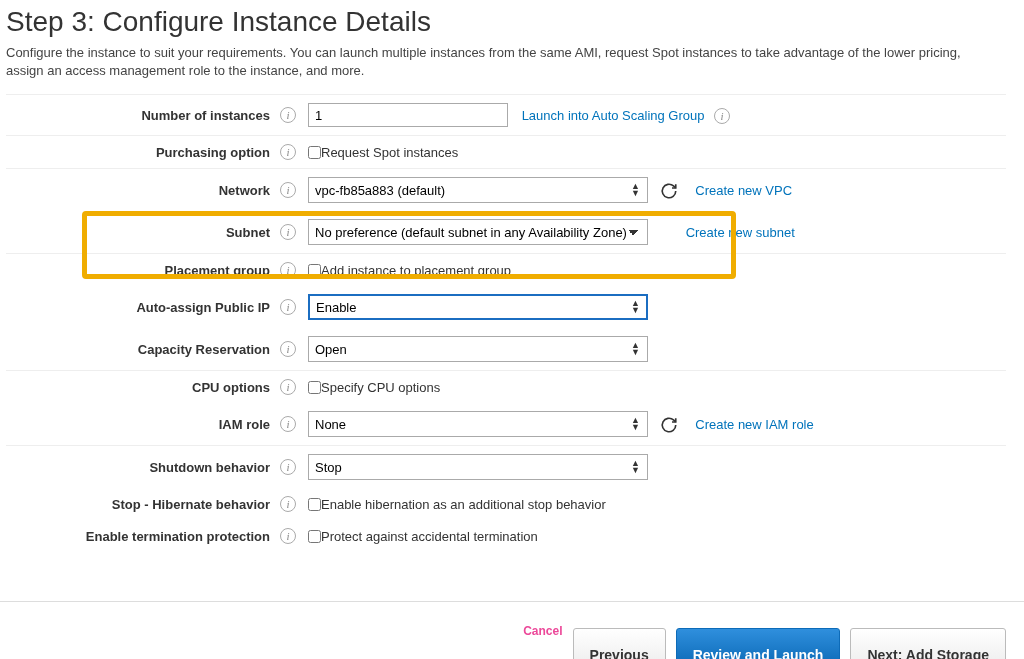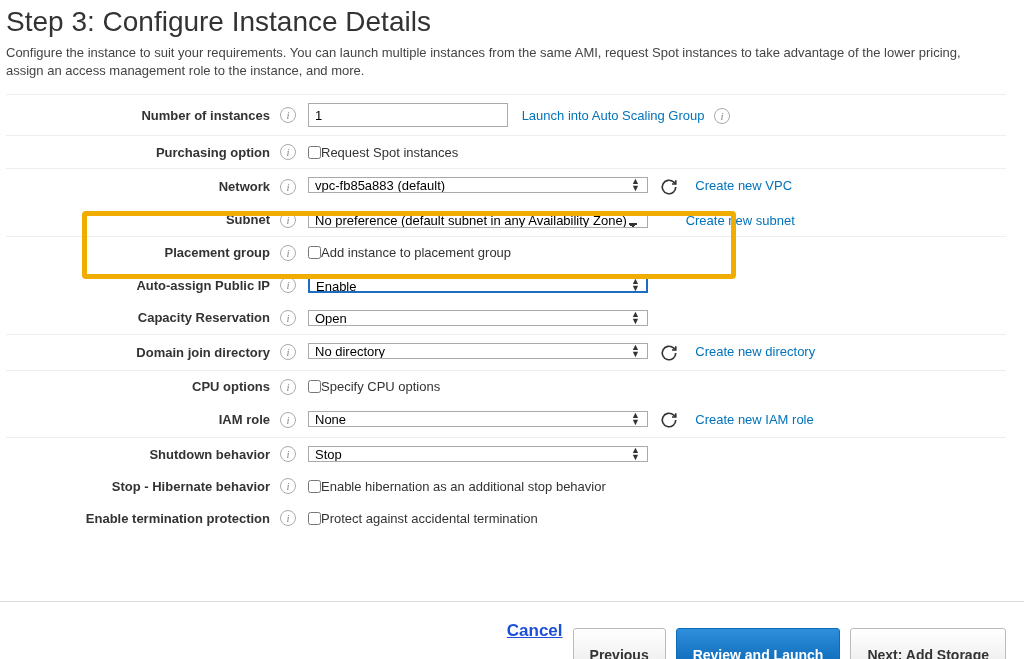--- a/index.html
+++ b/index.html
@@ -68,21 +68,21 @@
     .control-cell { text-align: left; }
     .text-input {
       width: 200px;
       height: 24px;
       border: 1px solid #aaa;
       padding: 2px 6px;
       font-size: 13px;
     }
     .select {
       width: 340px;
-      height: 16px;
+      height: 26px;
       border: 1px solid #aaa;
       padding: 0 6px;
       font-size: 13px;
       background: #fff;
       appearance: none;
       background-image: linear-gradient(45deg, transparent 50%, #333 50%), linear-gradient(135deg, #333 50%, transparent 50%);
       background-position: calc(100% - 14px) 10px, calc(100% - 9px) 10px;
       background-size: 5px 5px, 5px 5px;
       background-repeat: no-repeat;
     }
@@ -149,25 +149,24 @@
       cursor: pointer;
       margin-top: 32px;
     }
     .btn-primary {
       background: linear-gradient(#2f8fdd,#0d6bb8);
       border: 1px solid #0d6bb8;
       color: #fff;
     }
     .btn-link {
       border: none; background: none;
-      color: #1d4ed8;
+      color: #ec4899;
       font-weight: bold;
-      font-size: 17px;
+      font-size: 12px;
       cursor: pointer;
-      text-decoration: underline;
     }
 
     .highlighted-select {
       border: 2px solid #1b6dc1 !important;
     }
   </style>
 </head>
 <body>
 
 <div class="scroll-container">
@@ -251,37 +250,20 @@
       <td class="label-cell">Capacity Reservation</td>
       <td class="info-cell"><span class="info-icon">i</span></td>
       <td class="control-cell">
         <span class="select-wrap">
           <select class="select small-arrows"><option>Open</option></select>
           <span class="updown">▲<br>▼</span>
         </span>
       </td>
     </tr>
 
-    <tr class="form-row">
-      <td class="label-cell">Domain join directory</td>
-      <td class="info-cell"><span class="info-icon">i</span></td>
-      <td class="control-cell">
-        <span class="select-wrap">
-          <select class="select small-arrows"><option>No directory</option></select>
-          <span class="updown">▲<br>▼</span>
-        </span>
-        <span class="refresh-icon">
-          <svg viewBox="0 0 24 24" fill="none" stroke="#333" stroke-width="2.2">
-                <path d="M21 12a9 9 0 1 1-3-6.7L21 8"></path>
-                <path d="M21 3v5h-5"></path>
-              </svg>
-        </span>
-        <a class="link">Create new directory</a>
-      </td>
-    </tr>
 
     <tr class="form-row">
       <td class="label-cell">CPU options</td>
       <td class="info-cell"><span class="info-icon">i</span></td>
       <td class="control-cell">
         <label class="checkbox-line">
           <input type="checkbox" style="">
           <span>Specify CPU options</span>
         </label>
       </td>

